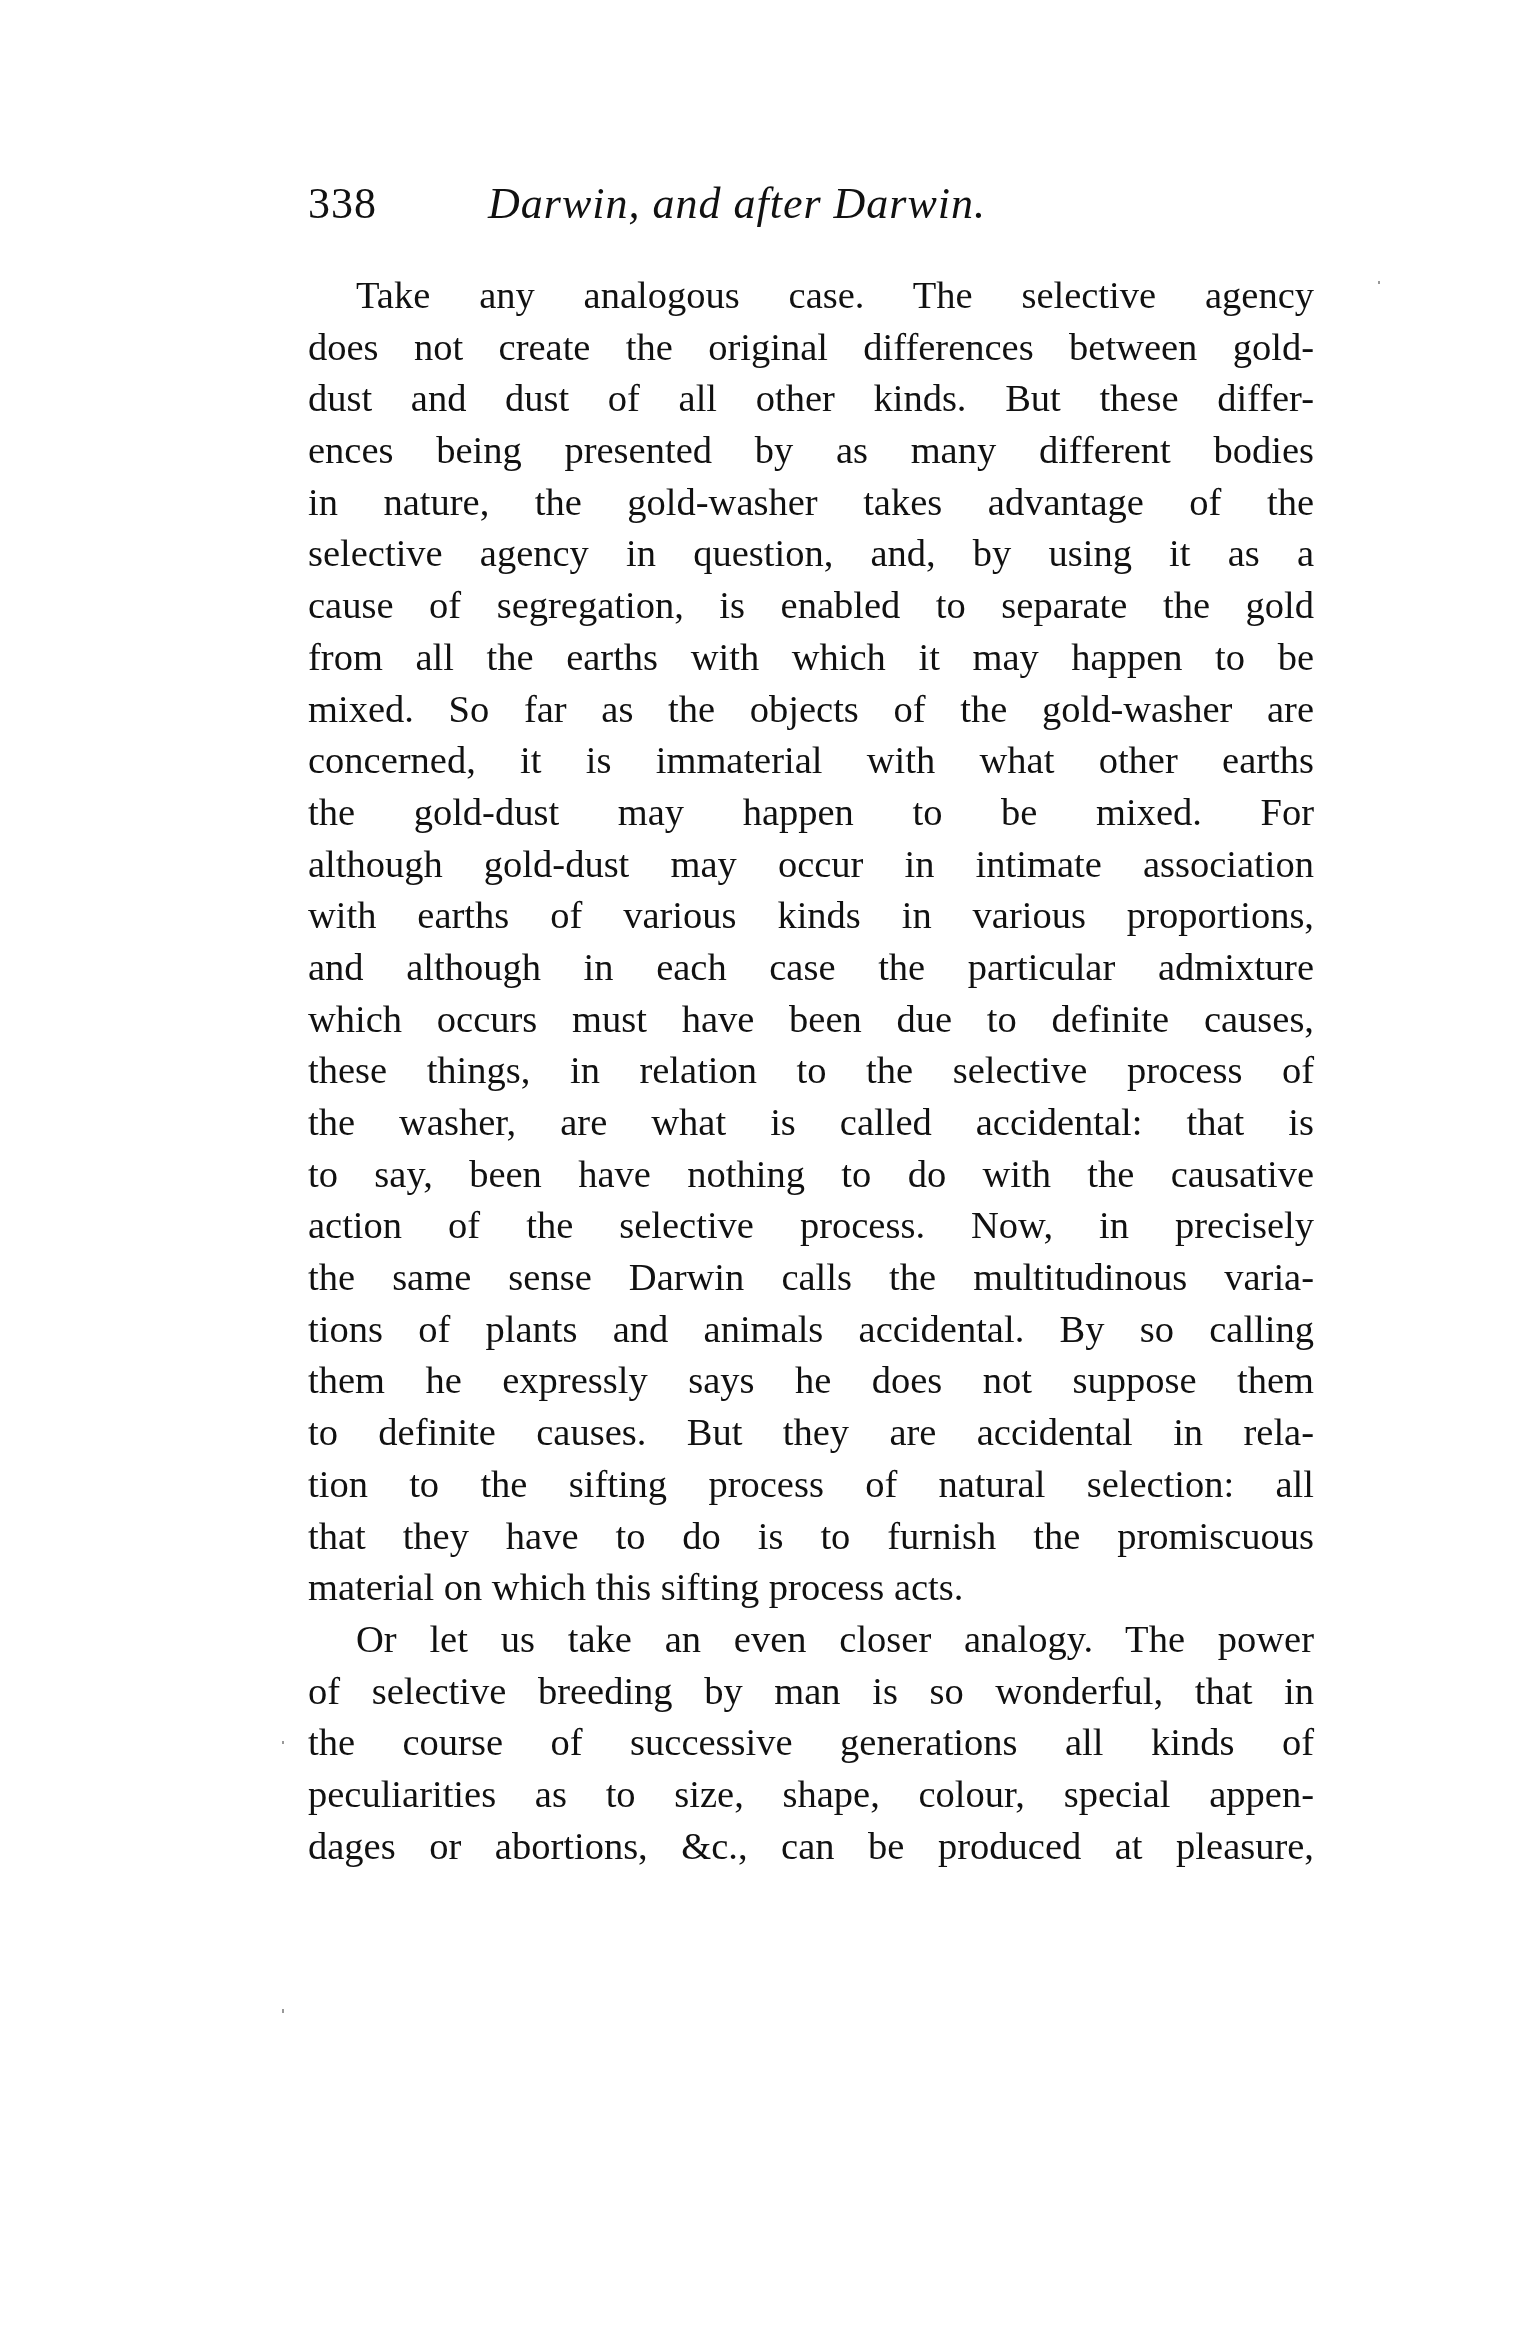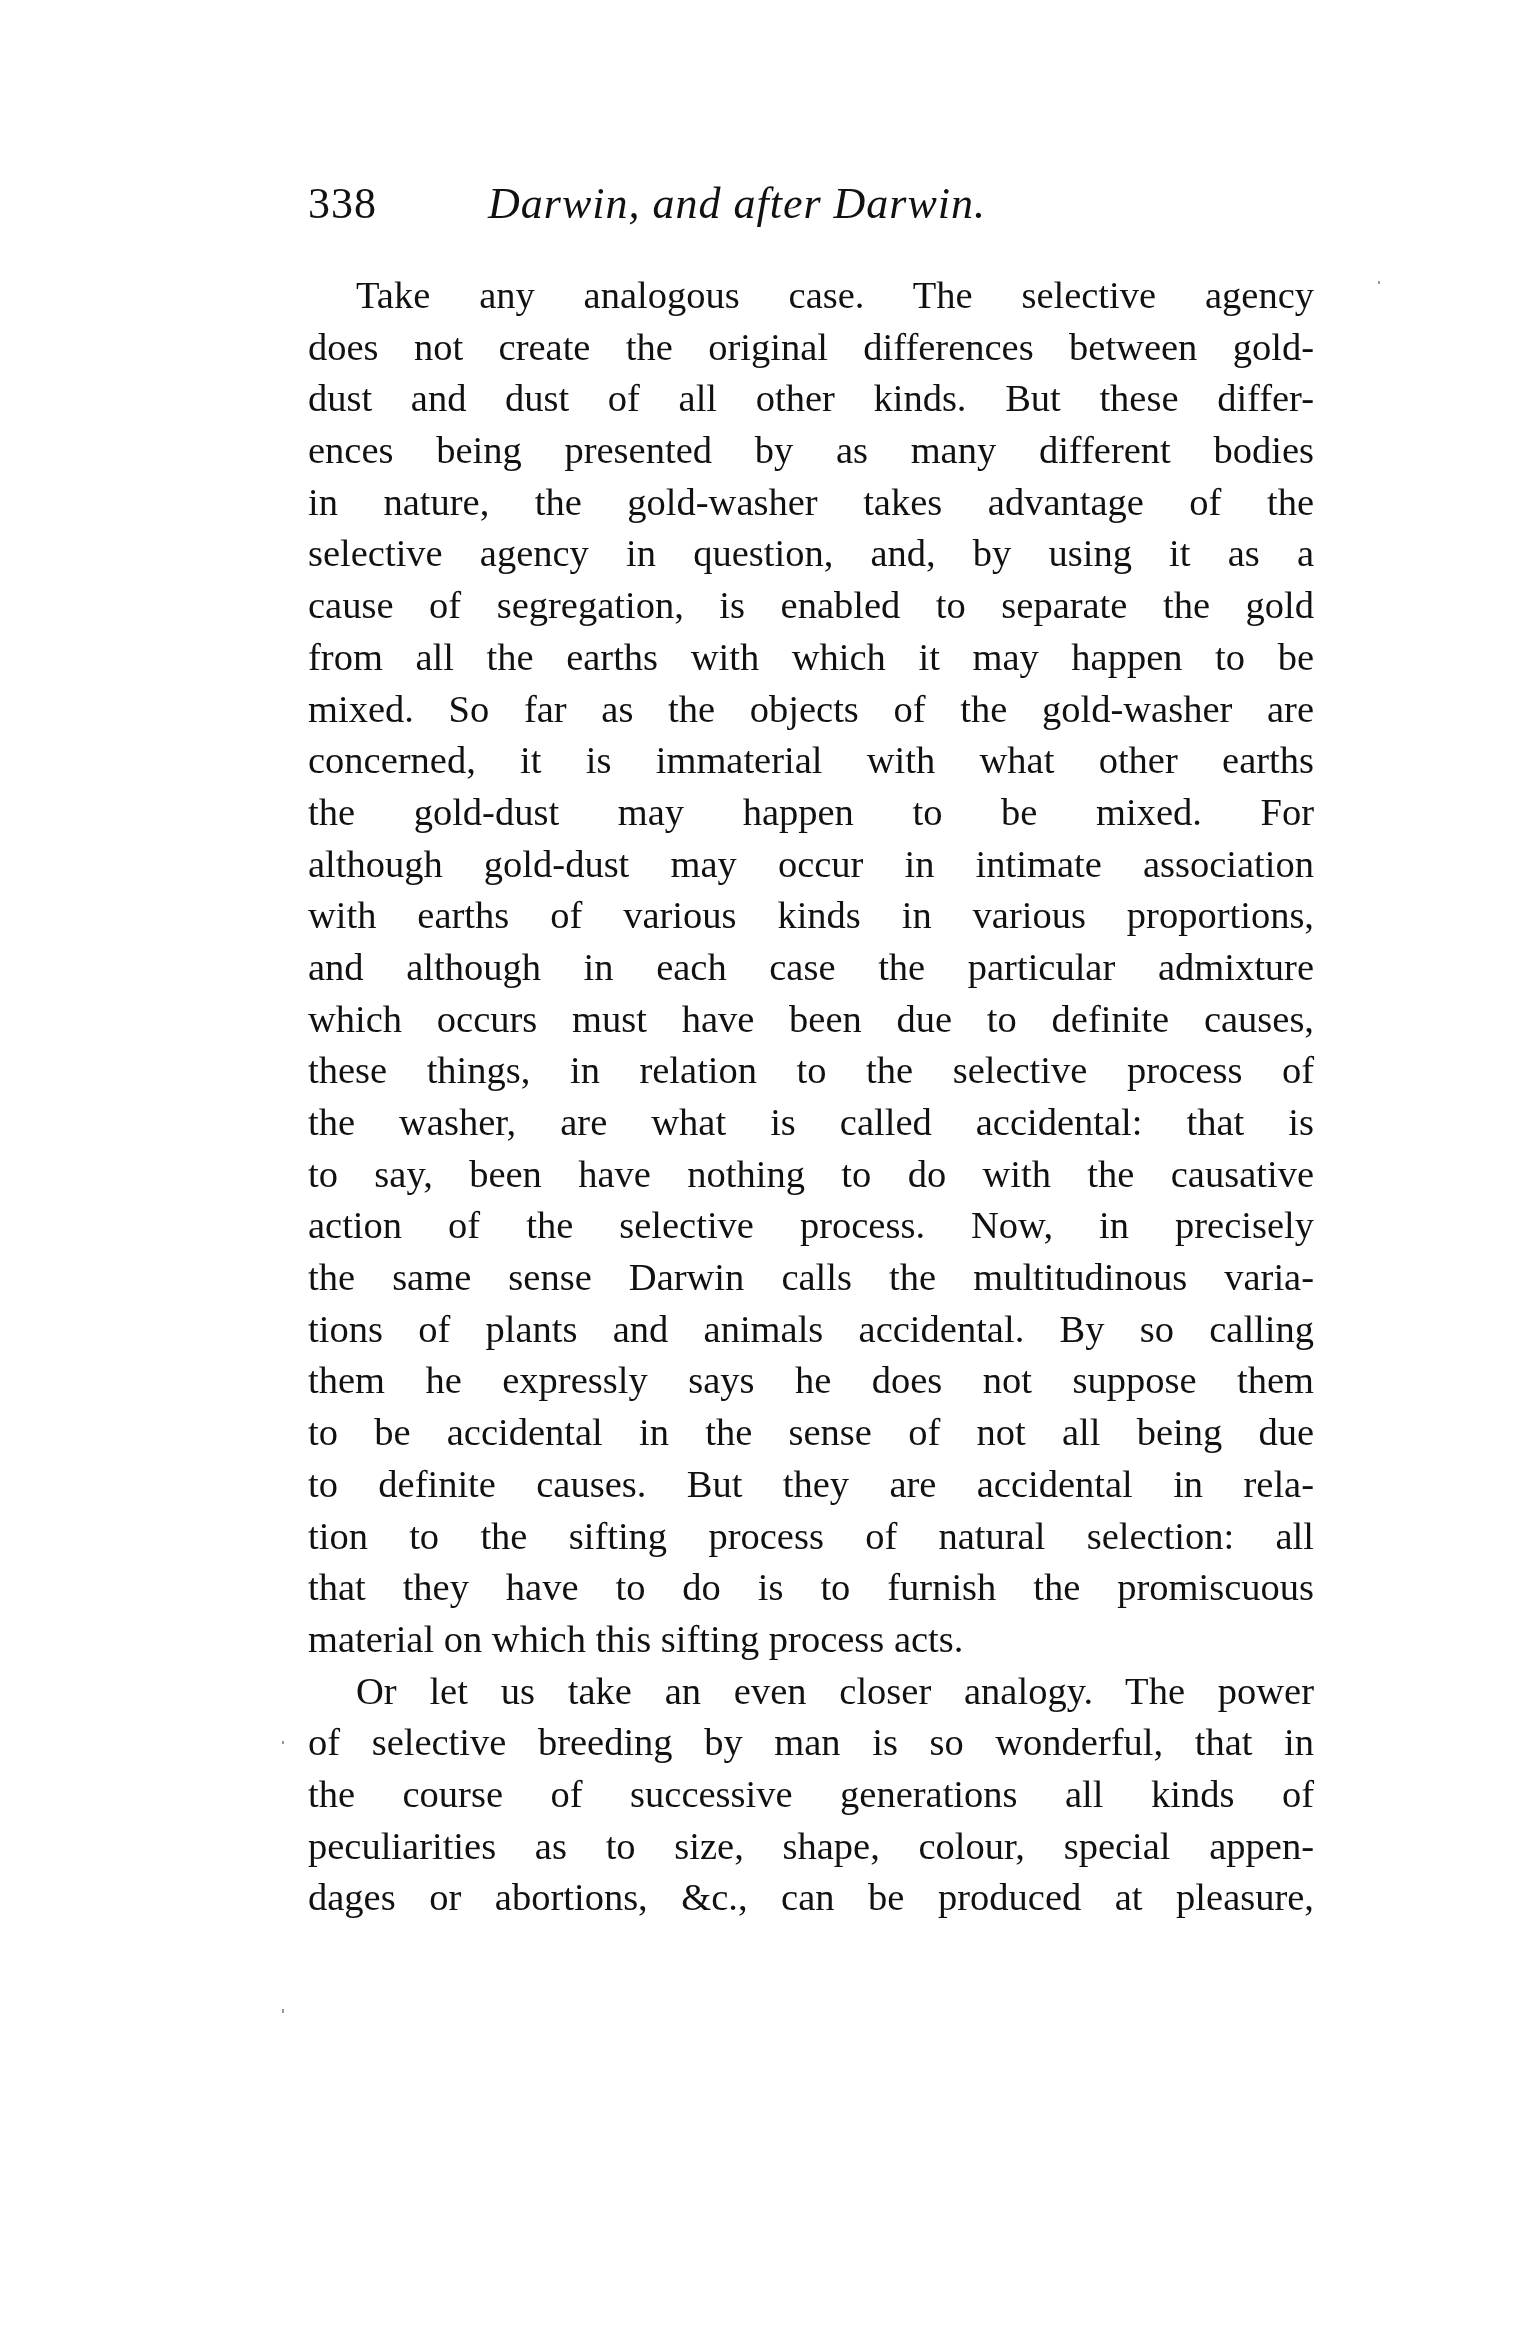--- a/index.html
+++ b/index.html
@@ -42,21 +42,20 @@
       <span class="line">with earths of various kinds in various proportions,</span>
       <span class="line">and although in each case the particular admixture</span>
       <span class="line">which occurs must have been due to definite causes,</span>
       <span class="line">these things, in relation to the selective process of</span>
       <span class="line">the washer, are what is called accidental:  that is</span>
       <span class="line">to say, been have nothing to do with the causative</span>
       <span class="line">action of the selective process.  Now, in precisely</span>
       <span class="line">the same sense Darwin calls the multitudinous varia-</span>
       <span class="line">tions of plants and animals accidental.  By so calling</span>
       <span class="line">them he expressly says he does not suppose them</span>
-      <span class="line">to be accidental in the sense of not all being due</span>
       <span class="line">to definite causes.  But they are accidental in rela-</span>
       <span class="line">tion to the sifting process of natural selection:  all</span>
       <span class="line">that they have to do is to furnish the promiscuous</span>
       <span class="line last">material on which this sifting process acts.</span>
     </div>
     <div>
       <span class="line indent">Or let us take an even closer analogy.   The power</span>
       <span class="line">of selective breeding by man is so wonderful, that in</span>
       <span class="line">the course of successive generations all kinds of</span>
       <span class="line">peculiarities as to size, shape, colour, special appen-</span>

